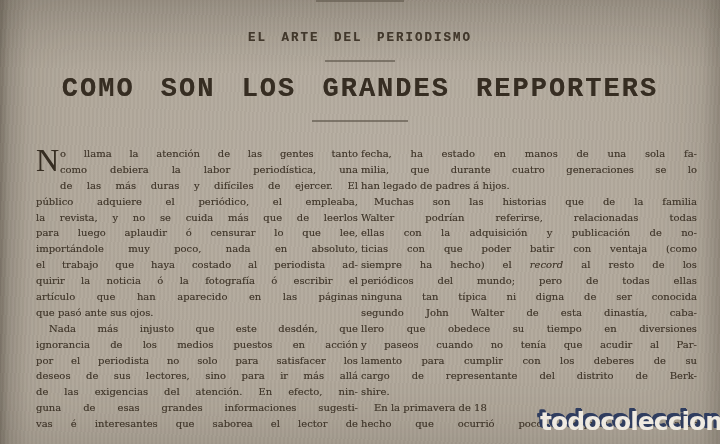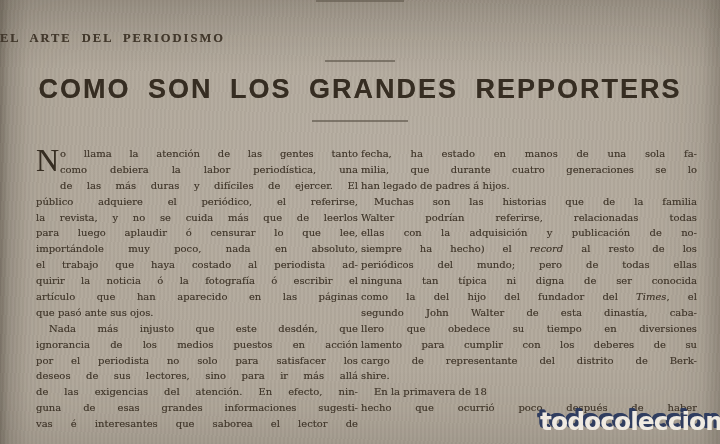--- a/index.html
+++ b/index.html
@@ -19,28 +19,28 @@
       var(--paper);
     box-shadow: inset 0 0 70px rgba(42,36,27,.22);
     font-family:"DejaVu Serif", serif;
     color:var(--ink);
   }
   .rule{position:absolute;left:50%;transform:translateX(-50%);background:var(--rule);opacity:.75;}
   .rule-top{top:-1px;width:88px;height:3px;}
   .rule-kicker{top:60px;width:70px;height:1.5px;}
   .rule-title{top:120px;width:96px;height:1.5px;}
   .kicker{
-    position:absolute;top:31px;left:0;width:100%;
-    font-family:Liberation Serif, serif;font-weight:700;font-size:12.5px;
+    position:absolute;top:31px;left:0;width:100%;text-align:center;
+    font-family:Liberation Mono, monospace;font-weight:700;font-size:12.5px;
     letter-spacing:2px;word-spacing:5px;color:var(--ink);
     text-shadow:0 0 .6px rgba(60,50,38,.55);
   }
   .title{
     position:absolute;top:74px;left:0;width:100%;text-align:center;
-    font-family:Liberation Sans, sans-serif;font-weight:700;font-size:27px;
+    font-family:Liberation Mono, monospace;font-weight:700;font-size:27px;
     letter-spacing:2px;word-spacing:8px;color:var(--title-ink);
     text-shadow:0 0 .6px rgba(50,42,30,.6);
   }
   .col{position:absolute;top:146px;height:298px;overflow:hidden;
     text-shadow:0 0 .6px rgba(60,50,38,.5);}
   .col-left{left:36px;width:322px;}
   .col-right{left:361px;width:336px;}
   .line{
     height:15.9px;line-height:15.9px;font-size:10px;overflow:hidden;
     text-align:justify;text-align-last:justify;
@@ -70,21 +70,21 @@
   <div class="rule rule-kicker"></div>
   <div class="title">COMO SON LOS GRANDES REPPORTERS</div>
   <div class="rule rule-title"></div>
 
   <div class="col col-left">
       <div>
         <span class="dropcap">N</span>
         <div class="line">o llama la atención de las gentes tanto</div>
         <div class="line">como debiera la labor periodística, una</div>
         <div class="line">de las más duras y difíciles de ejercer. El</div>
-        <div class="line">público adquiere el periódico, el referirse,</div>
+        <div class="line">público adquiere el periódico, el empleaba,</div>
         <div class="line">la revista, y no se cuida más que de leerlos</div>
         <div class="line">para luego aplaudir ó censurar lo que lee,</div>
         <div class="line">importándole muy poco, nada en absoluto,</div>
         <div class="line">el trabajo que haya costado al periodista ad-</div>
         <div class="line">quirir la noticia ó la fotografía ó escribir el</div>
         <div class="line">artículo que han aparecido en las páginas</div>
         <div class="line short">que pasó ante sus ojos.</div>
       </div>
       <div>
         <div class="line indent">Nada más injusto que este desdén, que</div>
@@ -99,26 +99,27 @@
   <div class="col col-right">
       <div>
         <div class="line">fecha, ha estado en manos de una sola fa-</div>
         <div class="line">milia, que durante cuatro generaciones se lo</div>
         <div class="line short">han legado de padres á hijos.</div>
       </div>
       <div>
         <div class="line indent">Muchas son las historias que de la familia</div>
         <div class="line">Walter podrían referirse, relacionadas todas</div>
         <div class="line">ellas con la adquisición y publicación de no-</div>
+        <div class="line">ticias con que poder batir con ventaja (como</div>
         <div class="line">siempre ha hecho) el <i>record</i> al resto de los</div>
         <div class="line">periódicos del mundo; pero de todas ellas</div>
         <div class="line">ninguna tan típica ni digna de ser conocida</div>
-        <div class="line">como la del hijo del fundador del <i>Times</i>, el</div>
         <div class="line">segundo John Walter de esta dinastía, caba-</div>
         <div class="line">llero que obedece su tiempo en diversiones</div>
+        <div class="line">y paseos cuando no tenía que acudir al Par-</div>
         <div class="line">lamento para cumplir con los deberes de su</div>
         <div class="line">cargo de representante del distrito de Berk-</div>
         <div class="line short">shire.</div>
       </div>
       <div>
         <div class="line indent short">En la primavera de 18</div>
         <div class="line">hecho que ocurrió poco después de haber</div>
       </div>
     </div>
 

